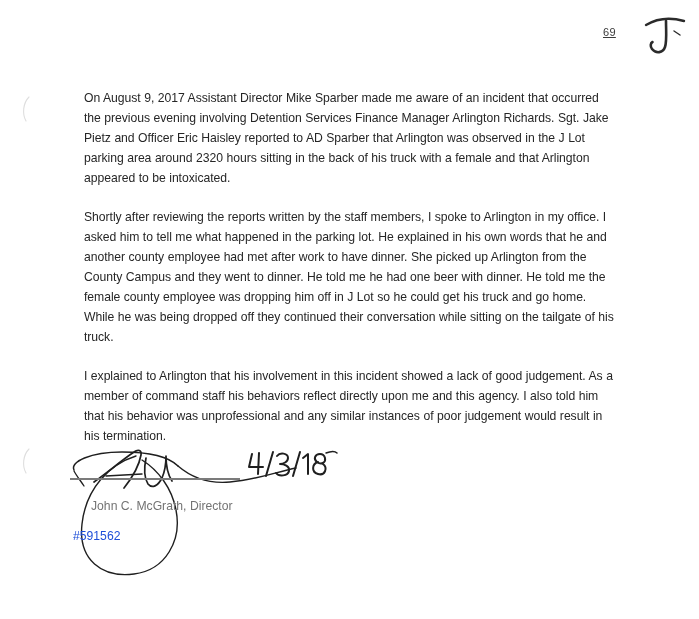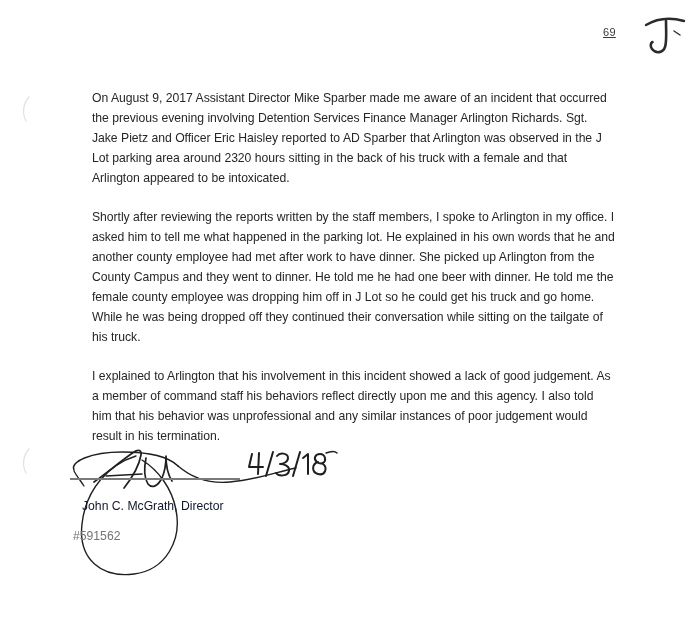--- a/index.html
+++ b/index.html
@@ -45,21 +45,21 @@
   .body-text {
     position: absolute;
     left: 84px;
     top: 88px;
     width: 532px;
   }
   .para {
     font-size: 12.2px;
     line-height: 20px;
     color: #262626;
-    margin: 0 0 19px 8px;
+    margin: 0 0 19px 0;
     text-align: left;
     letter-spacing: -0.05px;
     word-spacing: 0.2px;
     font-family: "Liberation Sans", sans-serif;
   }
   .para:last-child { margin-bottom: 0; }
 
   
   .sig-block {
     position: absolute;
@@ -80,33 +80,33 @@
   .sig-line {
     position: absolute;
     left: 10px;
     top: 34px;
     width: 170px;
     height: 1.6px;
     background: #7b7b7b;
   }
   .sig-name {
     position: absolute;
-    left: 22px;
+    left: 31px;
     top: 55px;
     font-size: 12.2px;
-    color: #0f172a;
+    color: #737373;
     white-space: nowrap;
     font-family: "Liberation Sans", sans-serif;
   }
   .sig-badge {
     position: absolute;
     left: 13px;
     top: 85px;
     font-size: 12.2px;
-    color: #737373;
+    color: #1d4ed8;
     white-space: nowrap;
     font-family: "Liberation Sans", sans-serif;
   }
   .sig-date {
     position: absolute;
     left: 186px;
     top: 4px;
     width: 95px;
     height: 40px;
   }

